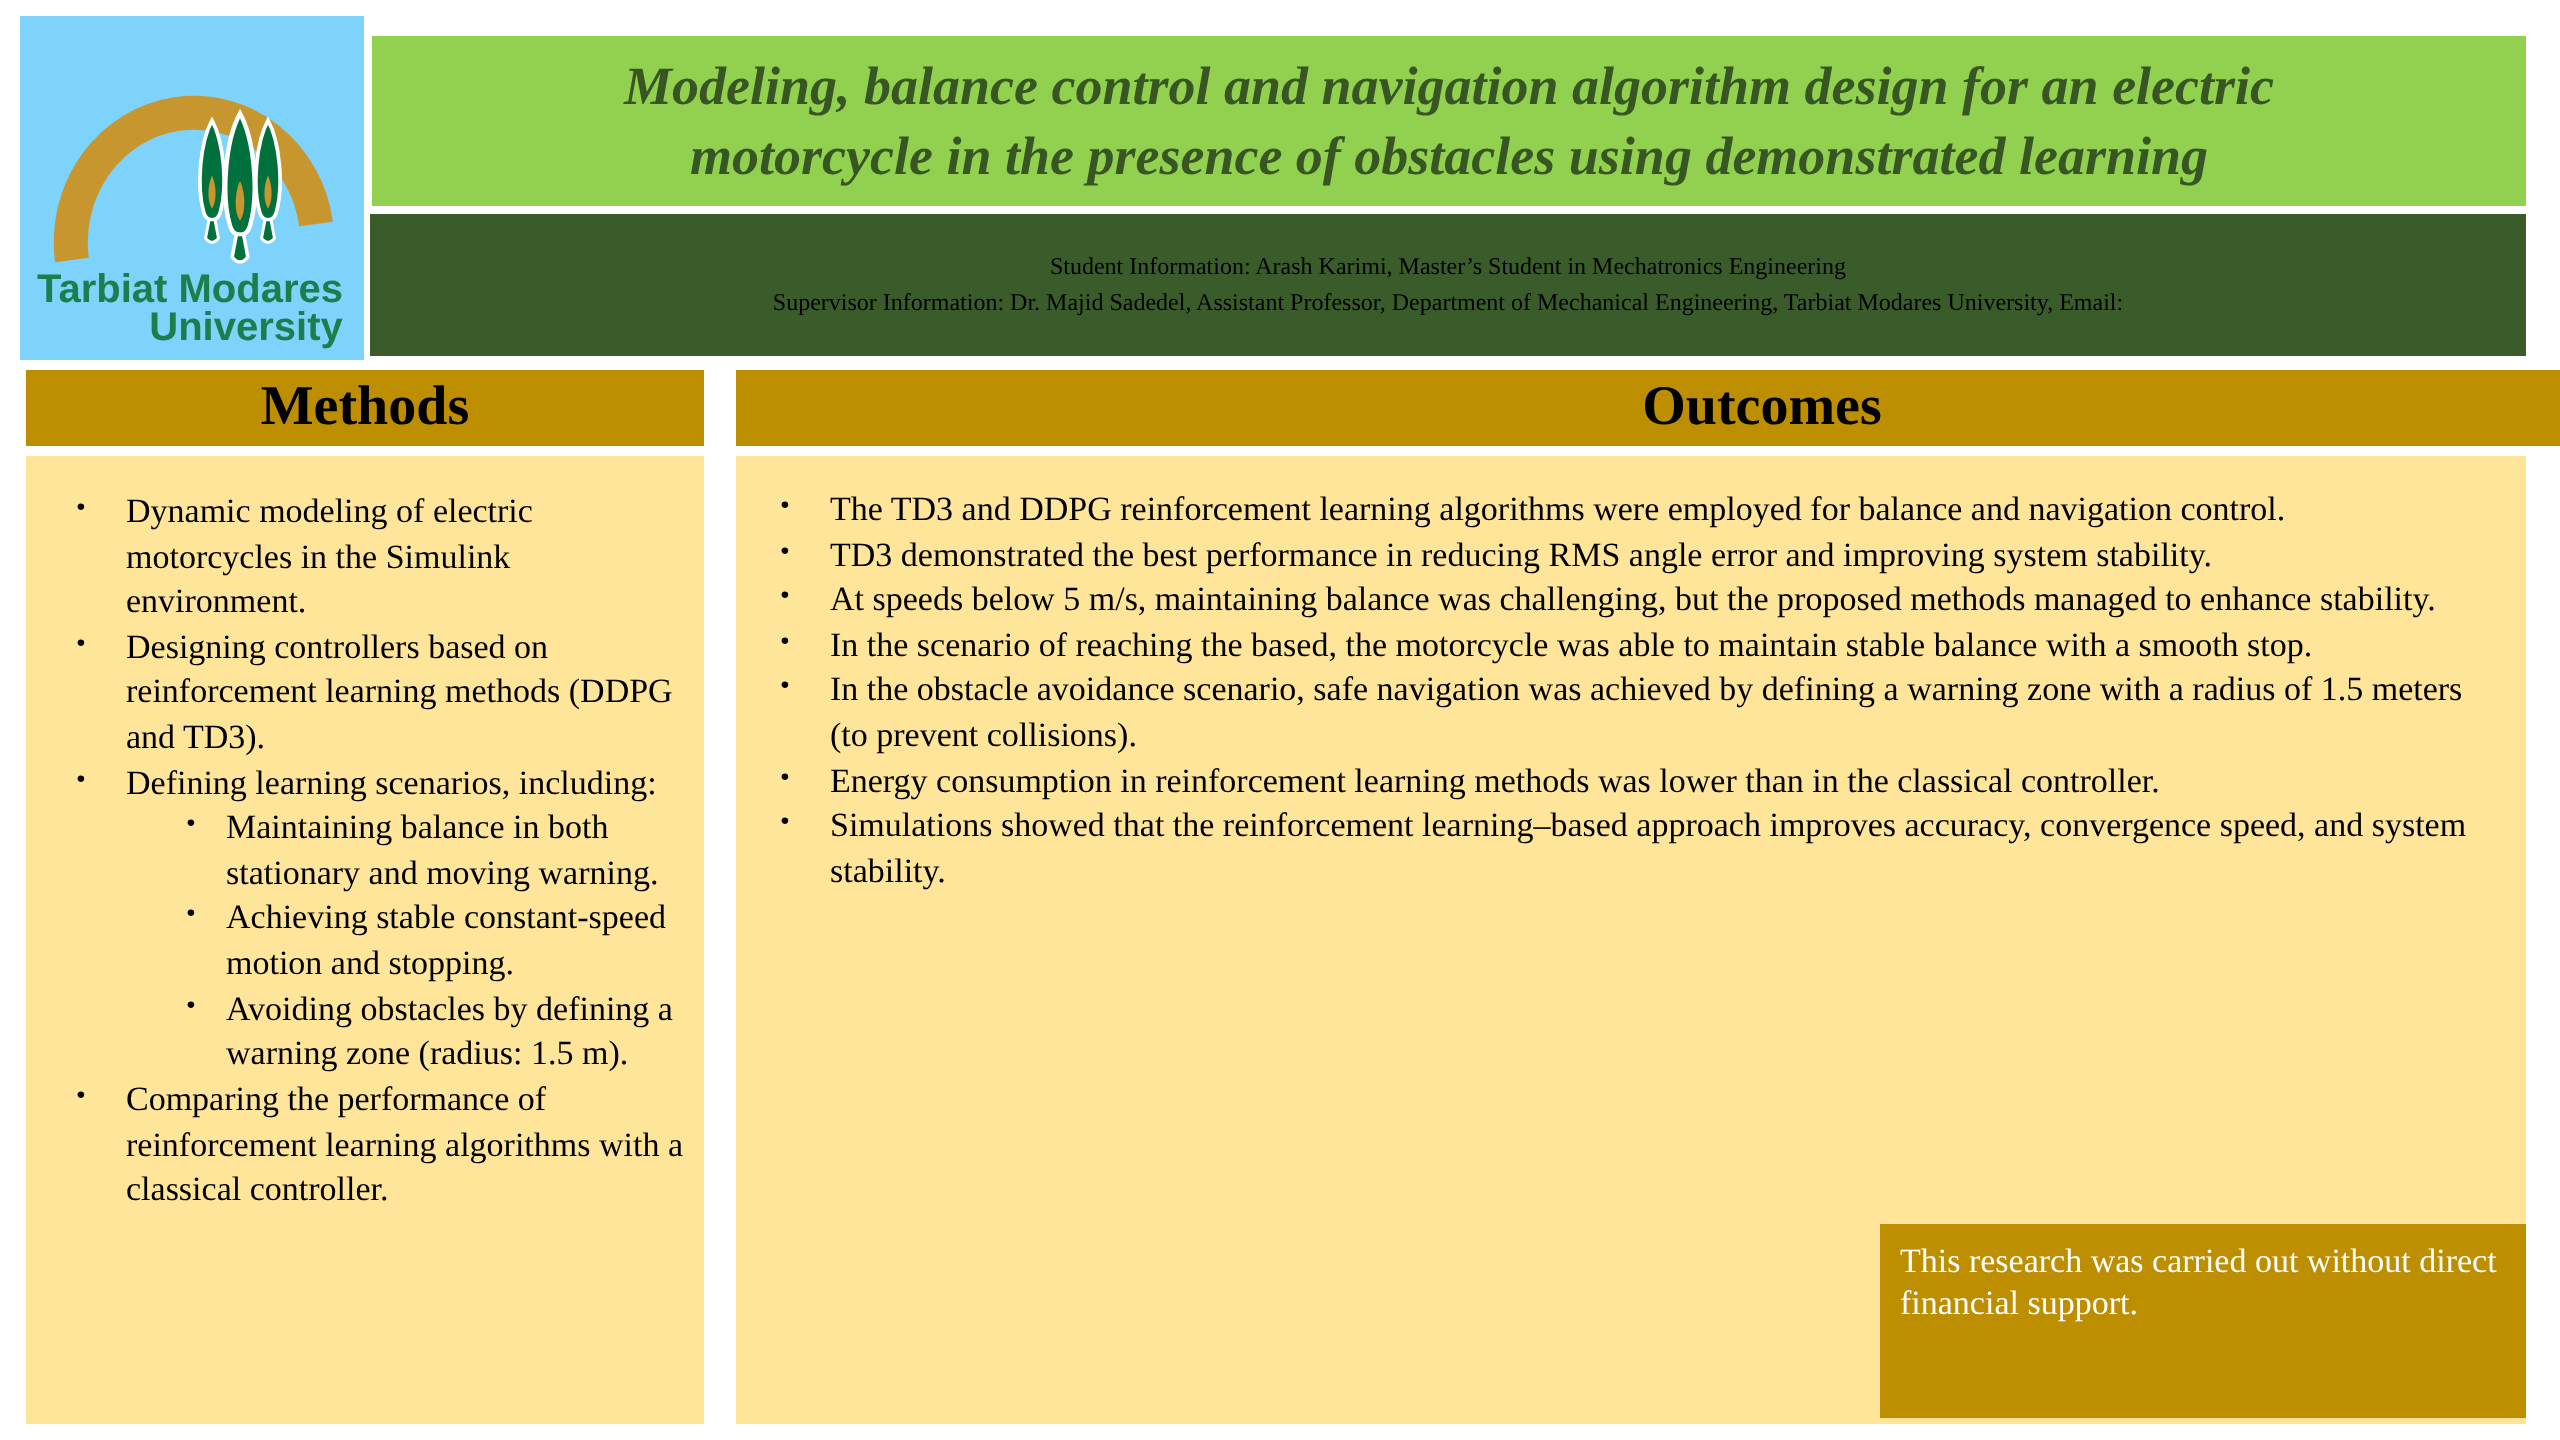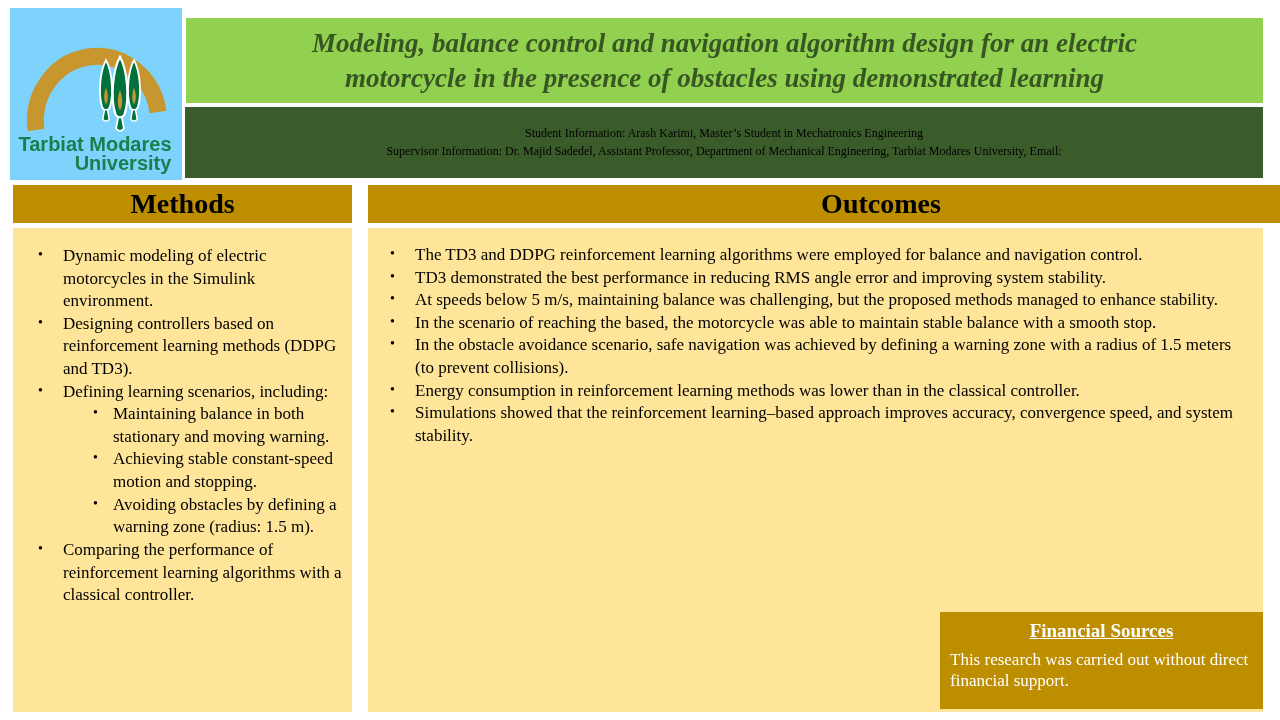--- a/index.html
+++ b/index.html
@@ -179,15 +179,14 @@
       <li>
         <span class="bullet">•</span>
         <div class="li-body">
           <div class="li-text">Simulations showed that the reinforcement learning–based approach improves accuracy, convergence speed, and system stability.</div>
         </div>
       </li>
     </ul>
 </div>
 
 <div id="financial-box">
-  <div class="fin-title">Financial Sources</div>
   <div class="fin-body">This research was carried out without direct financial support.</div>
 </div>
 
 </body></html>

